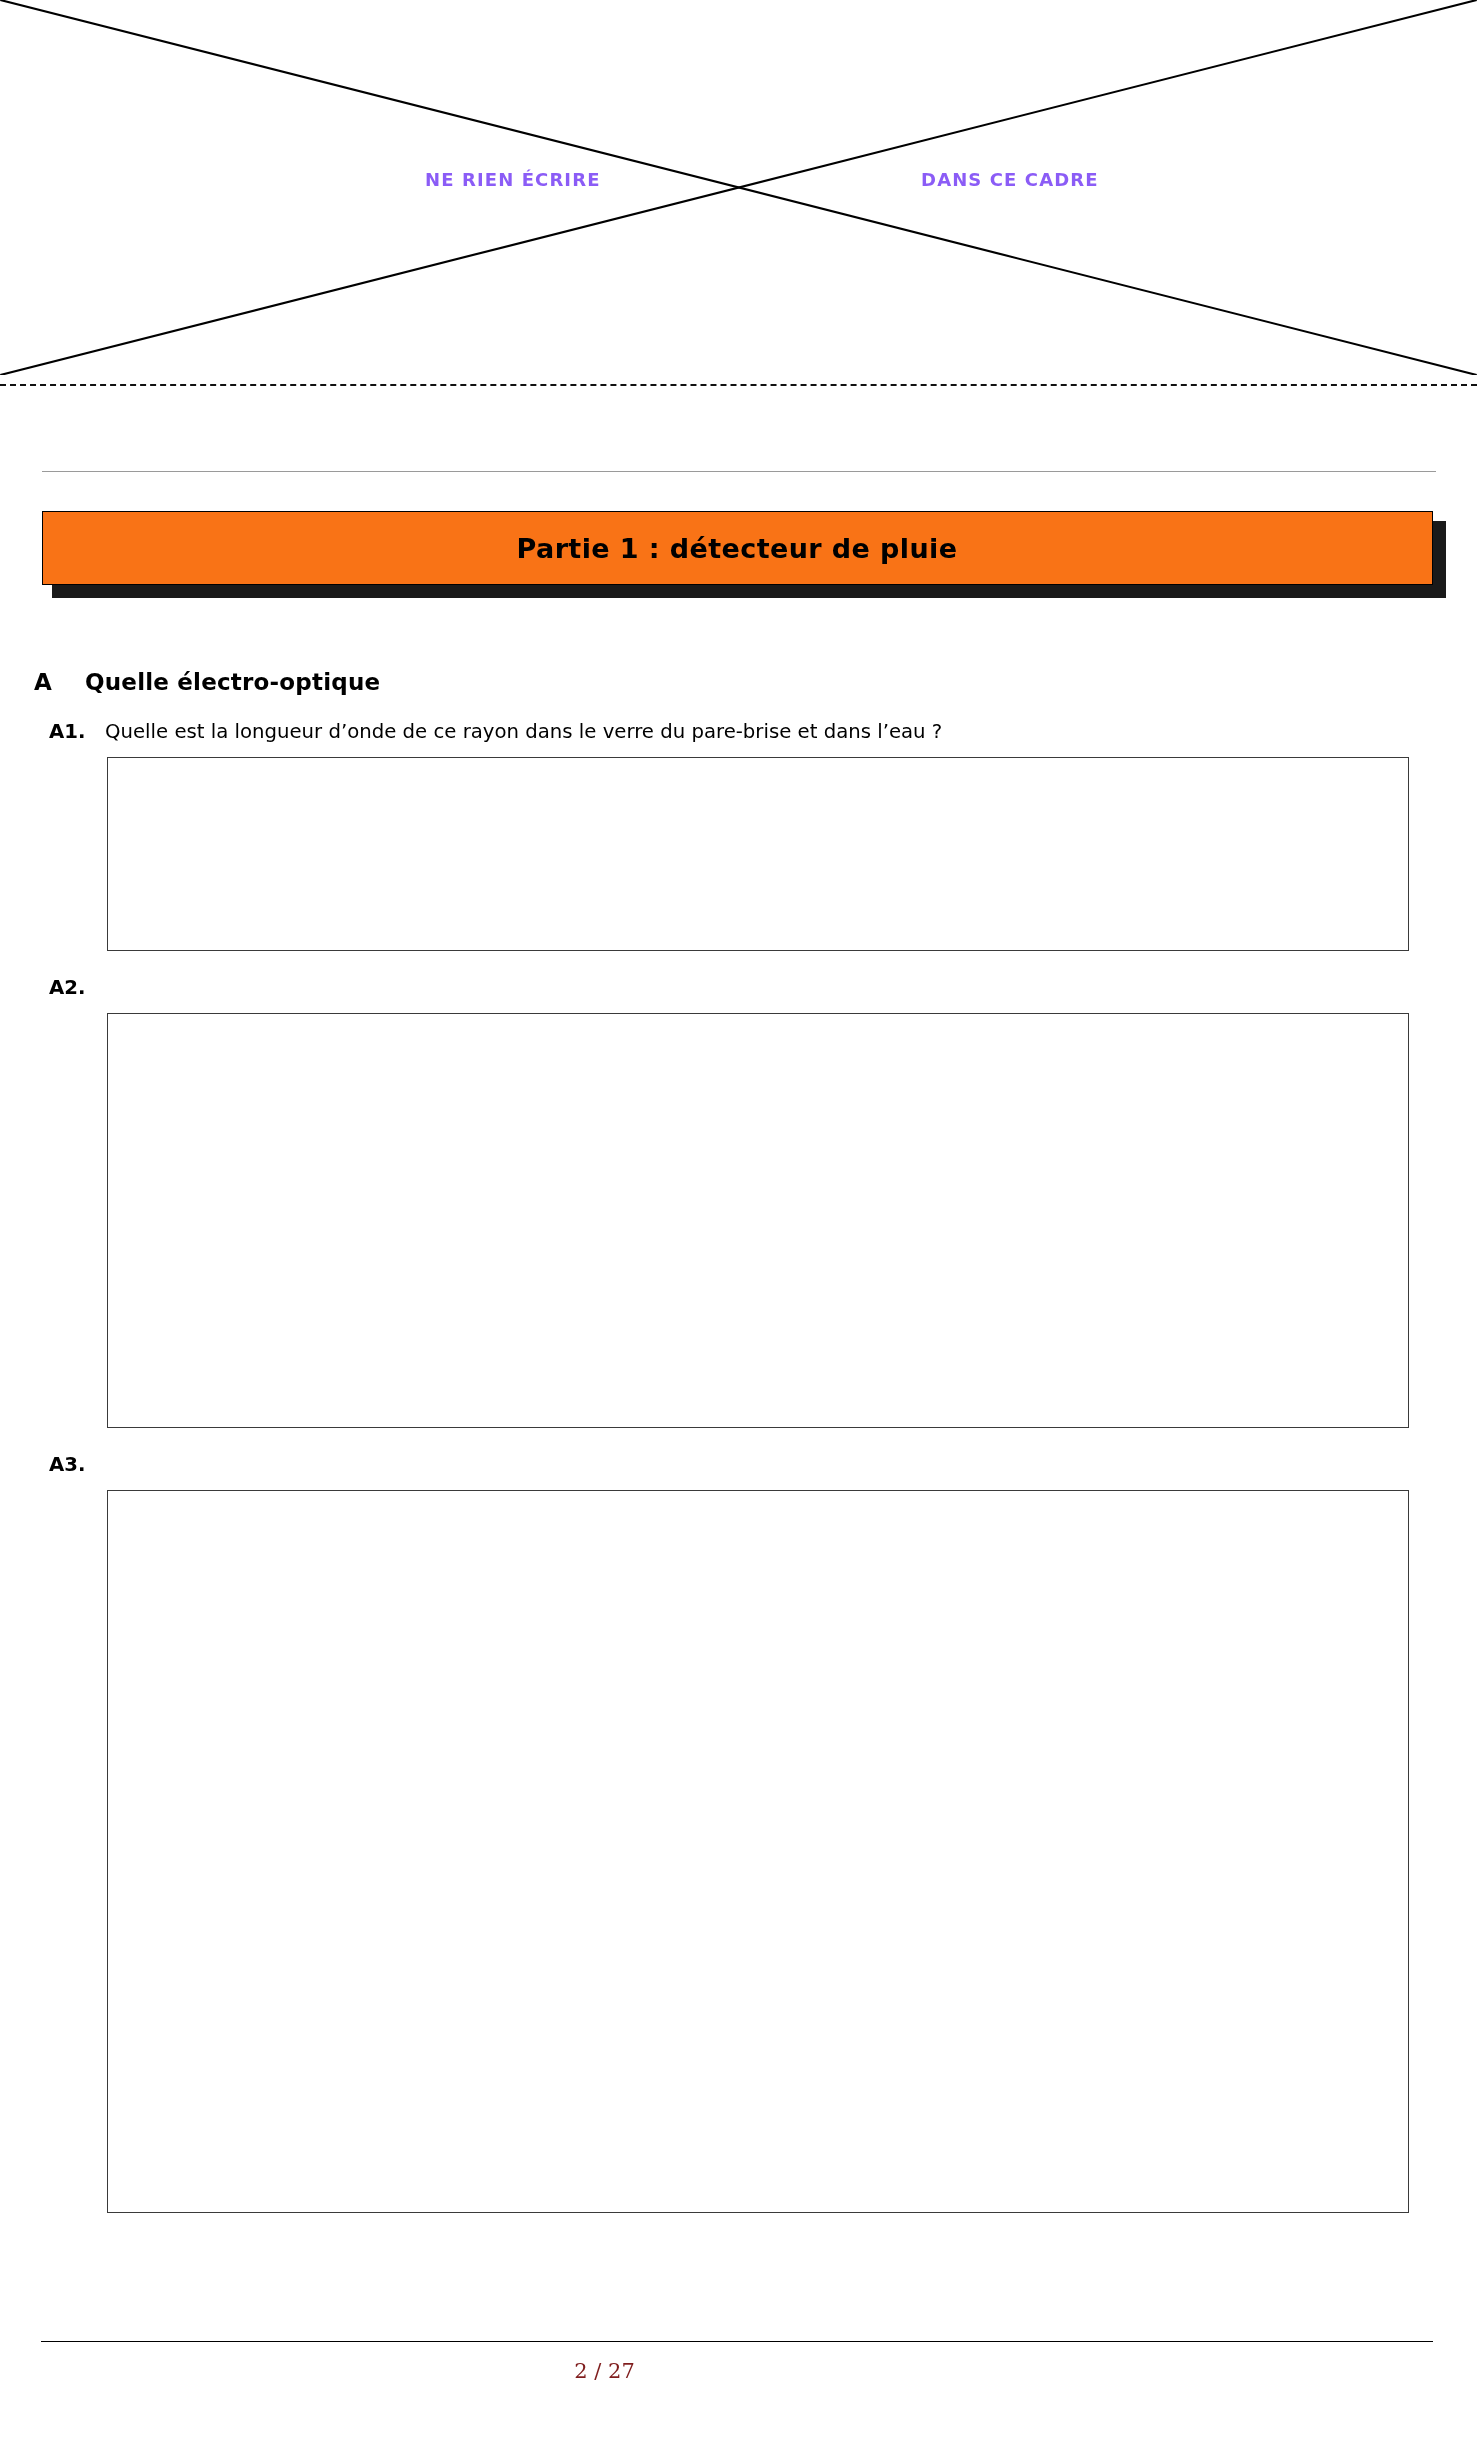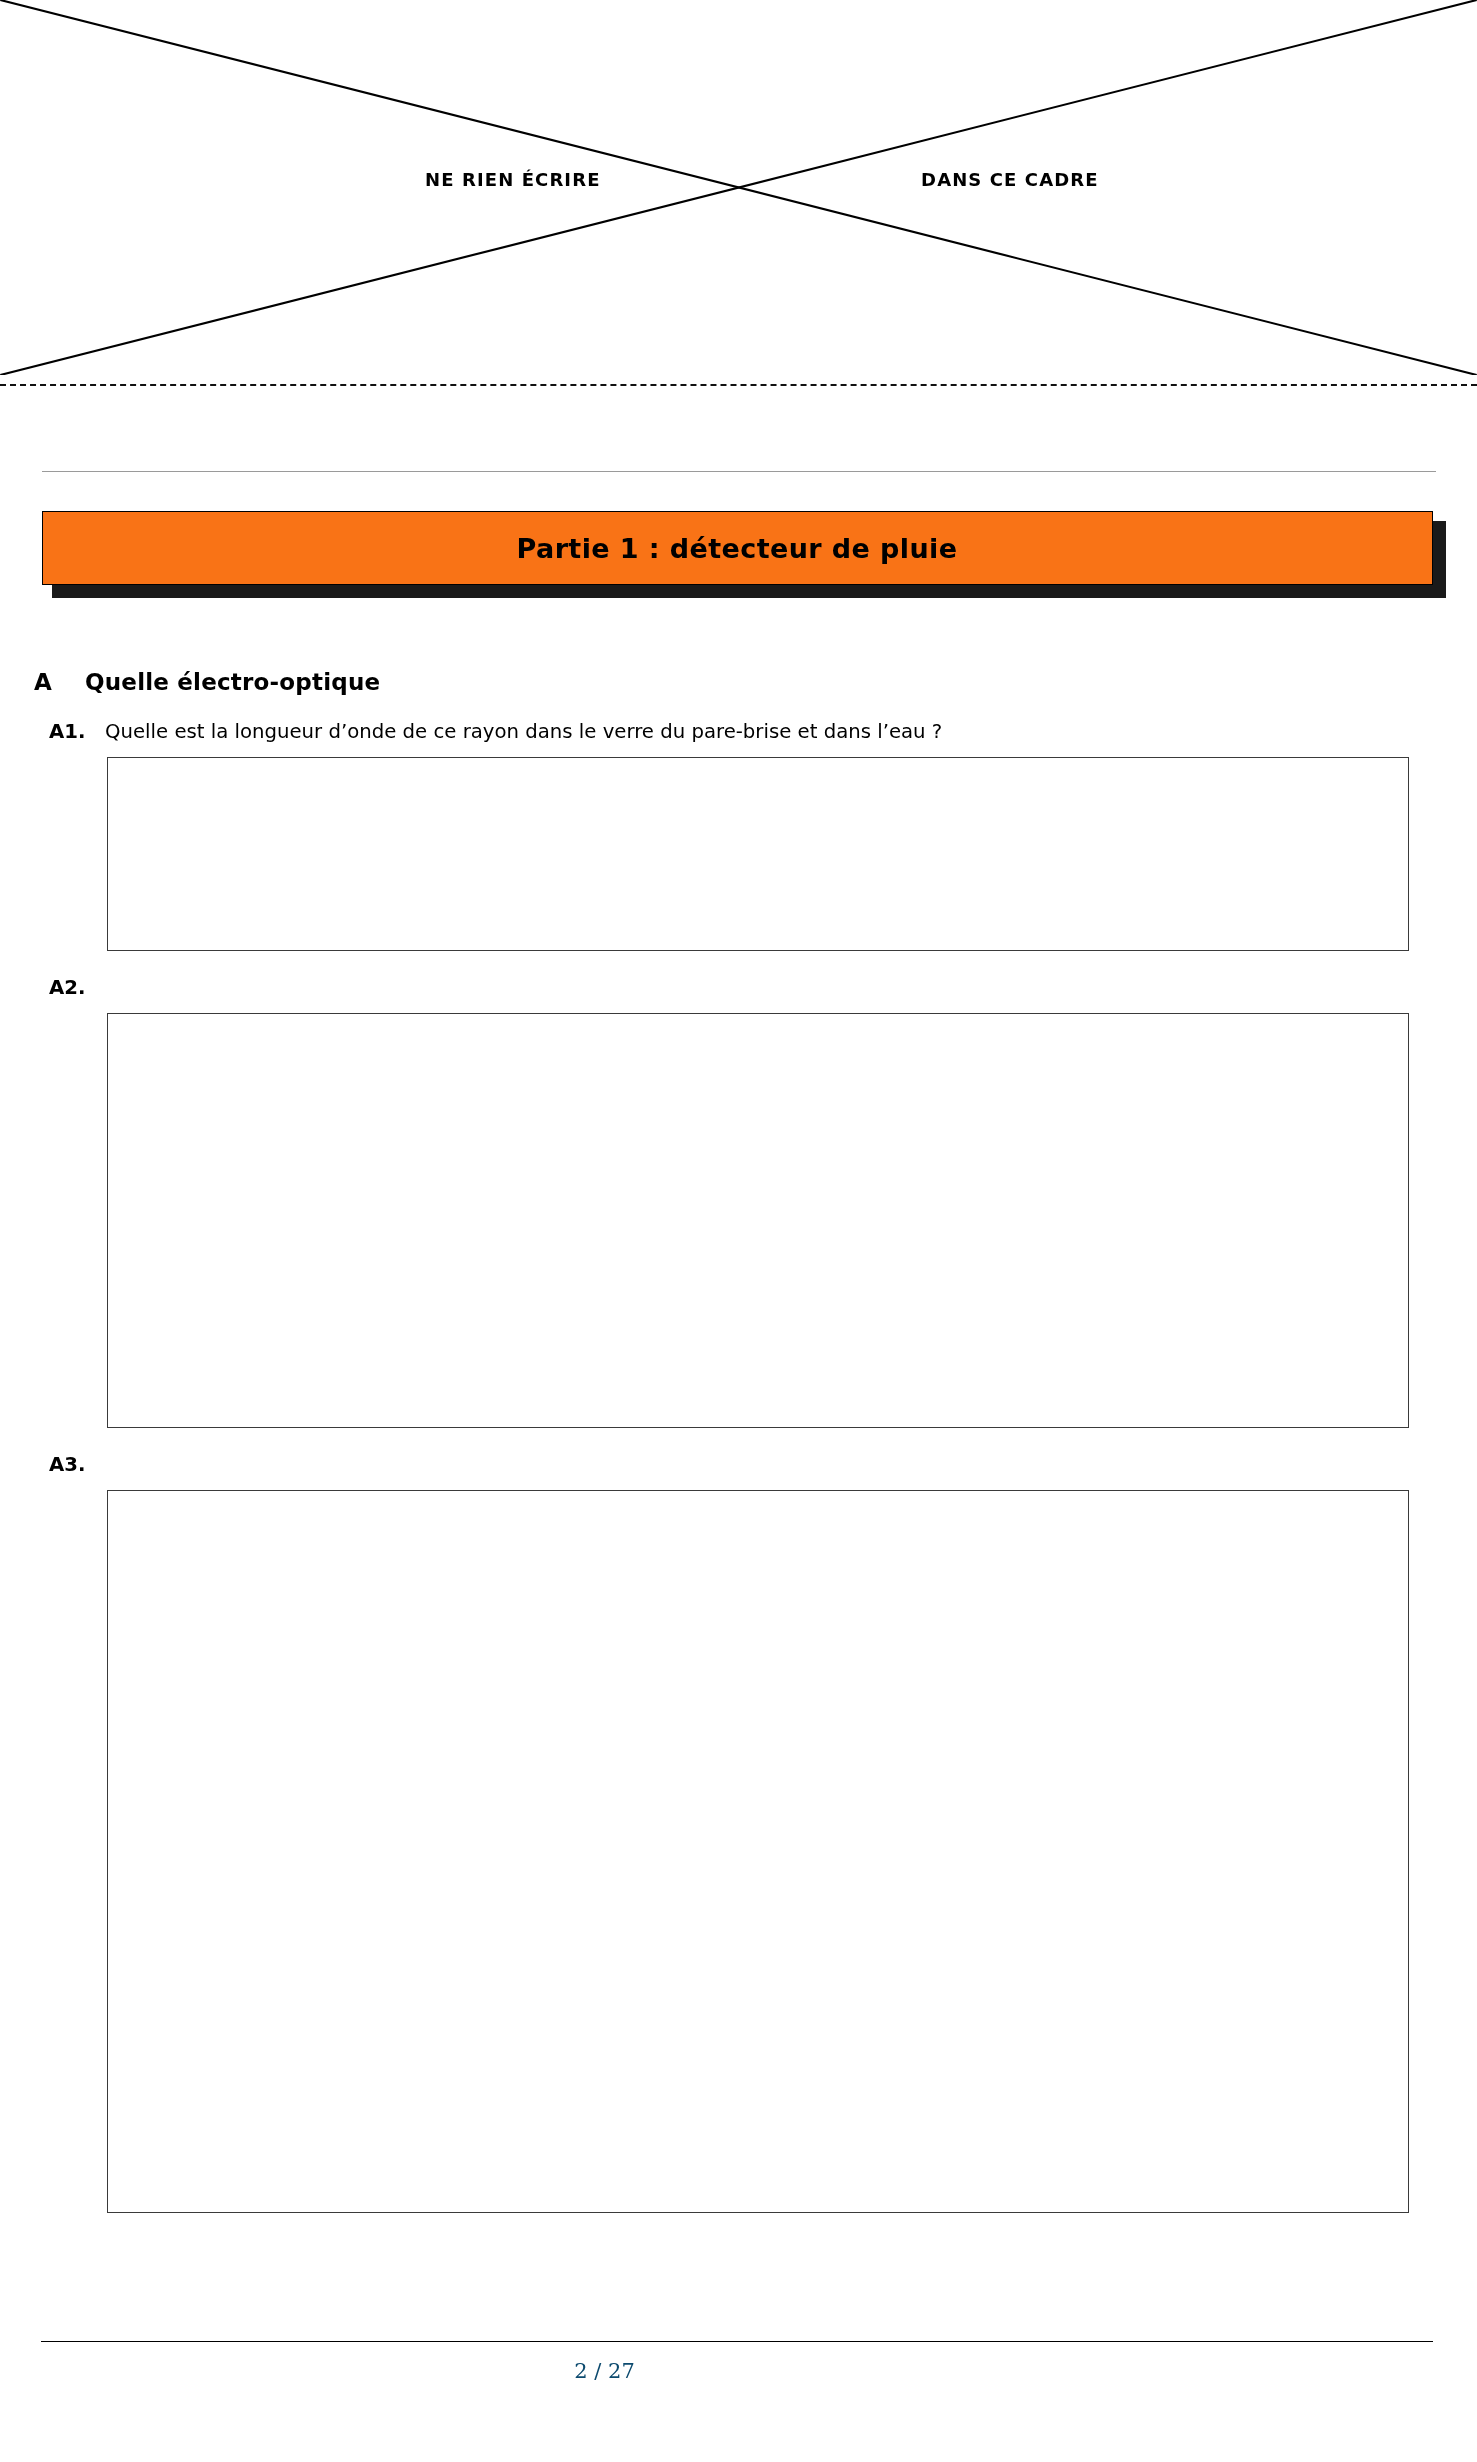--- a/index.html
+++ b/index.html
@@ -29,21 +29,21 @@
     left: 0;
     top: 0;
   }
   .nowrite-label {
     position: absolute;
     top: 166px;
     font-family: "DejaVu Sans", sans-serif;
     font-weight: bold;
     font-size: 18px;
     letter-spacing: 1.1px;
-    color: #000000;
+    color: #8b5cf6;
     background: #ffffff;
     padding: 2.9px 7.1px;
     white-space: nowrap;
   }
   .nowrite-label.left { left: 418px; }
   .nowrite-label.right { left: 914px; }
 
   .dashed-sep {
     position: absolute;
     left: 0;
@@ -164,21 +164,21 @@
     border-top: 1.8px solid #000000;
   }
   .footer-text {
     position: absolute;
     left: 0;
     top: 2359px;
     width: 1209px;
     text-align: center;
     font-family: "DejaVu Serif", serif;
     font-size: 21px;
-    color: #0c4a6e;
+    color: #7f1d1d;
   }
 </style>
 </head>
 <body>
 
 <div class="nowrite-zone">
   <svg width="1477" height="375" viewBox="0 0 2067 525">
     <line x1="0" y1="525" x2="2067" y2="0" stroke="#000" stroke-width="3"></line>
     <line x1="0" y1="0" x2="2067" y2="525" stroke="#000" stroke-width="3"></line>
   </svg>

